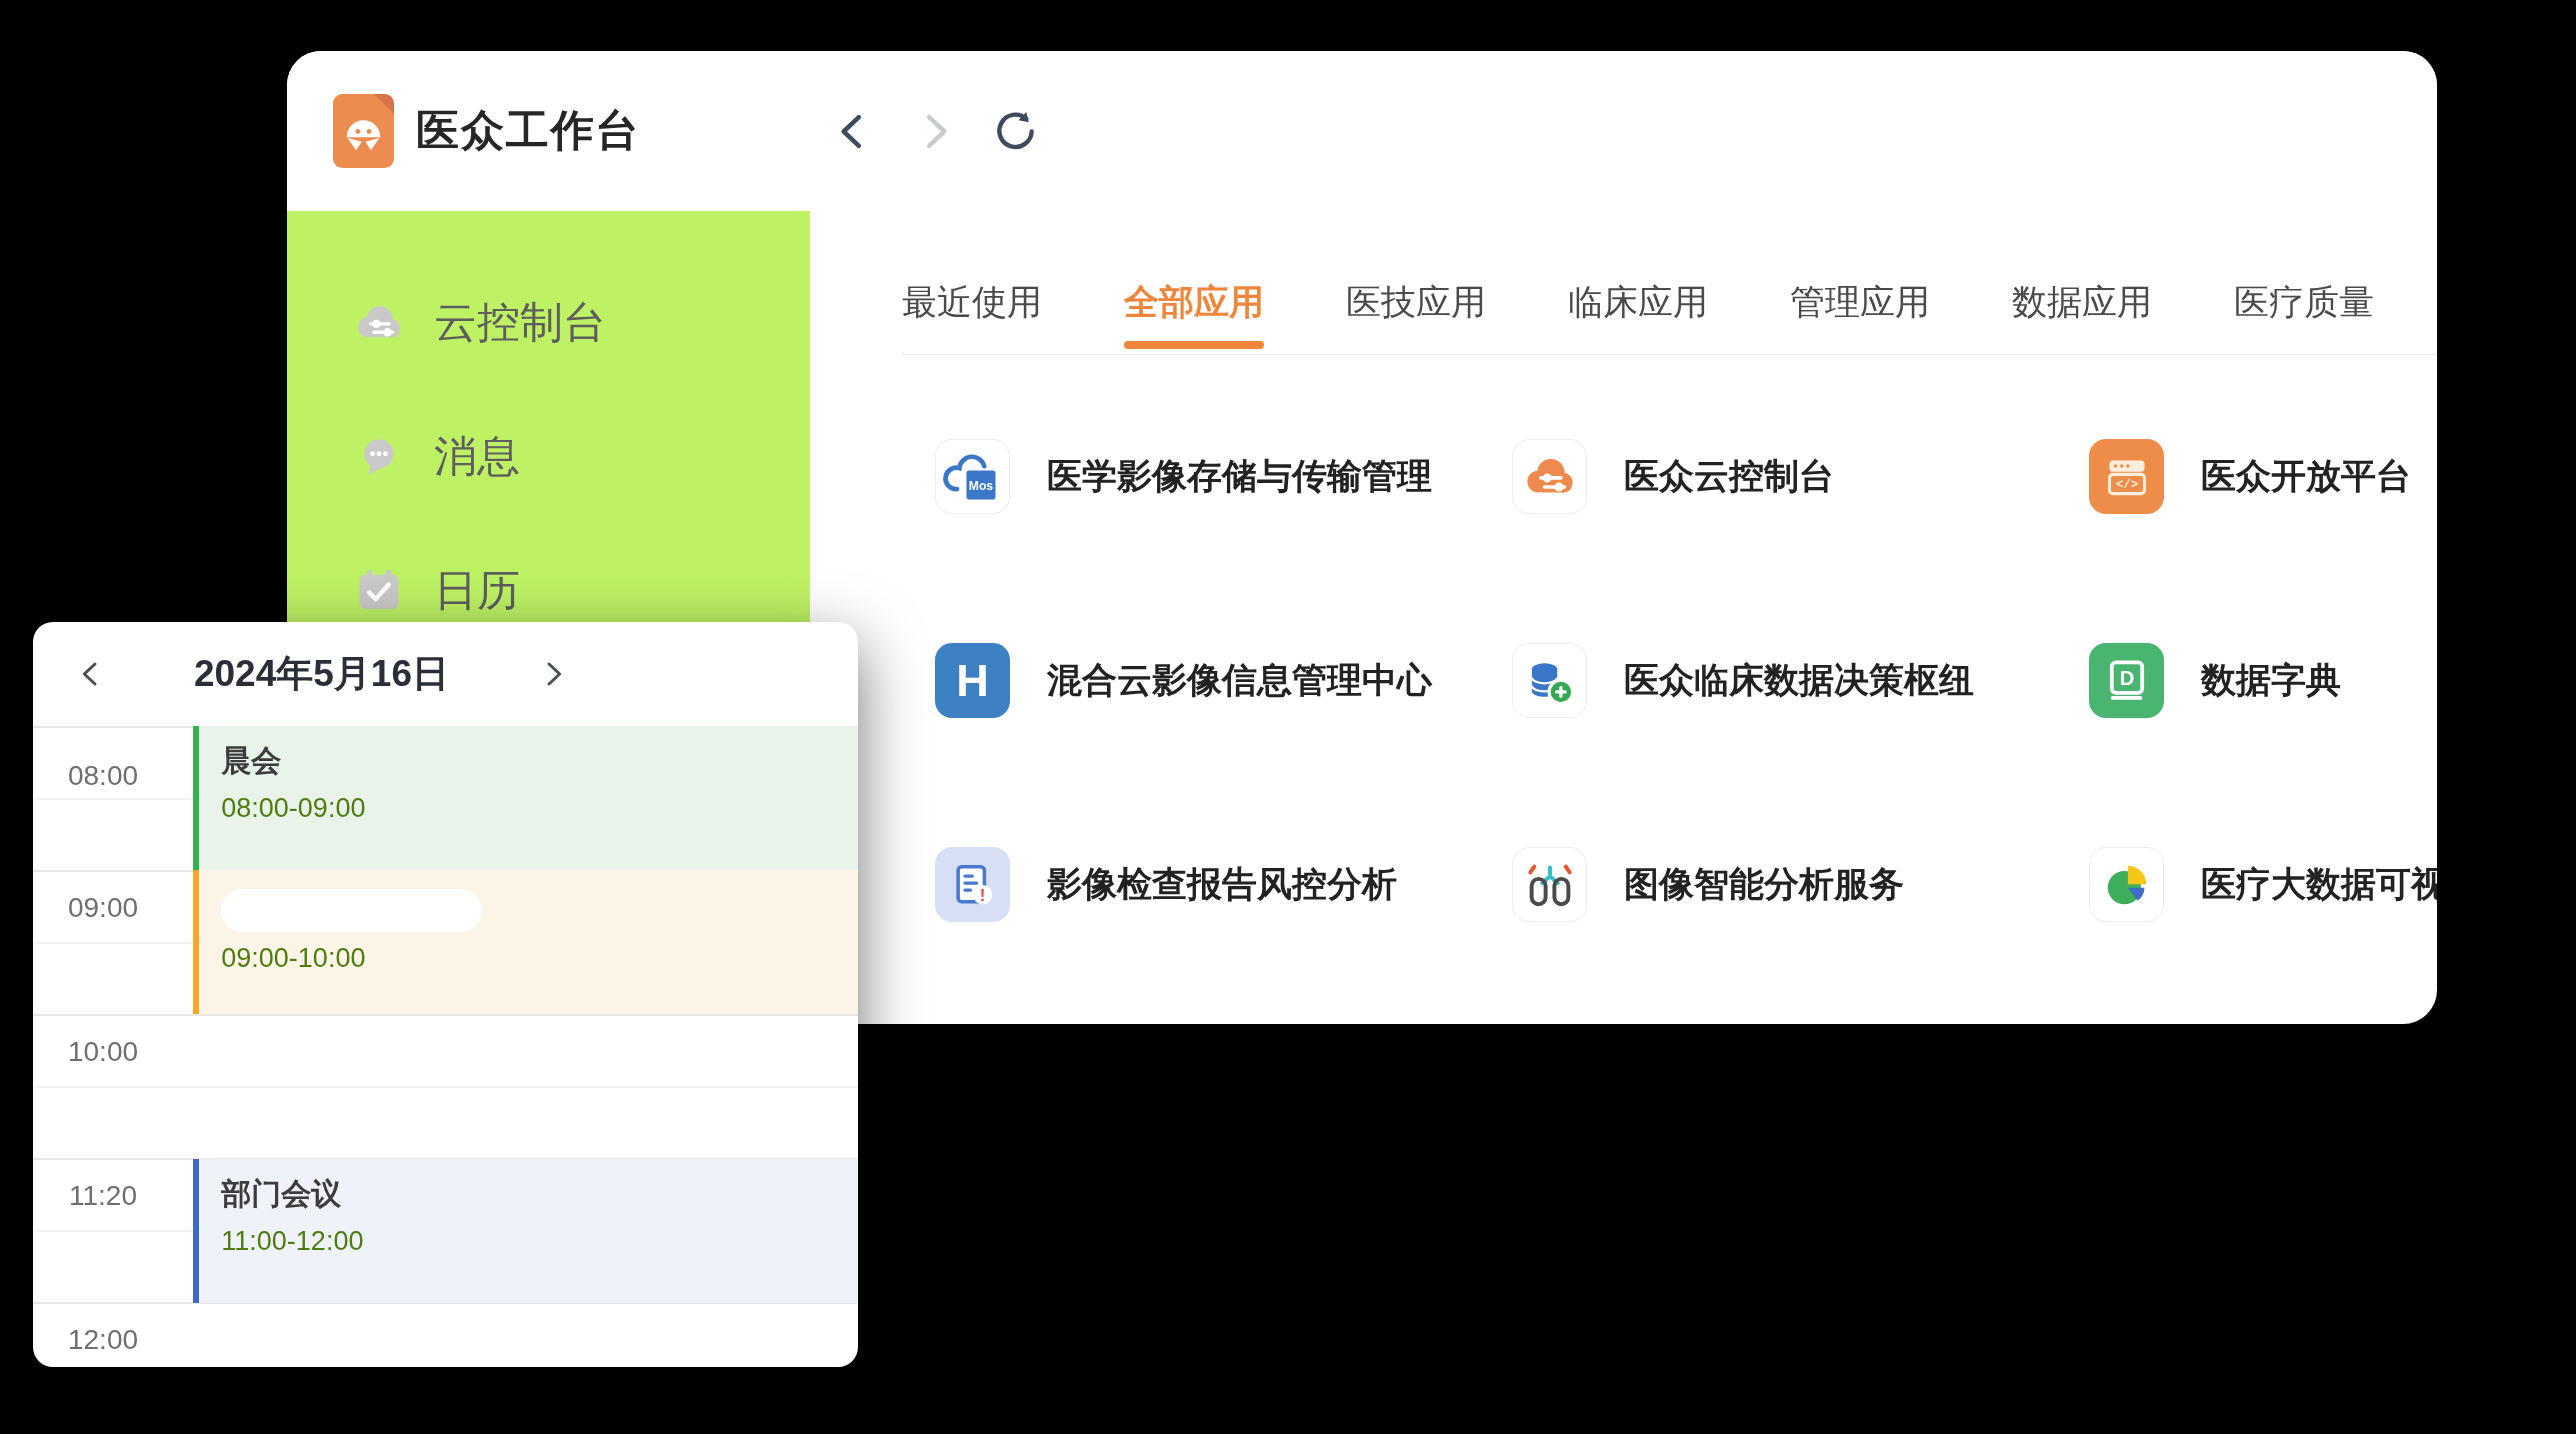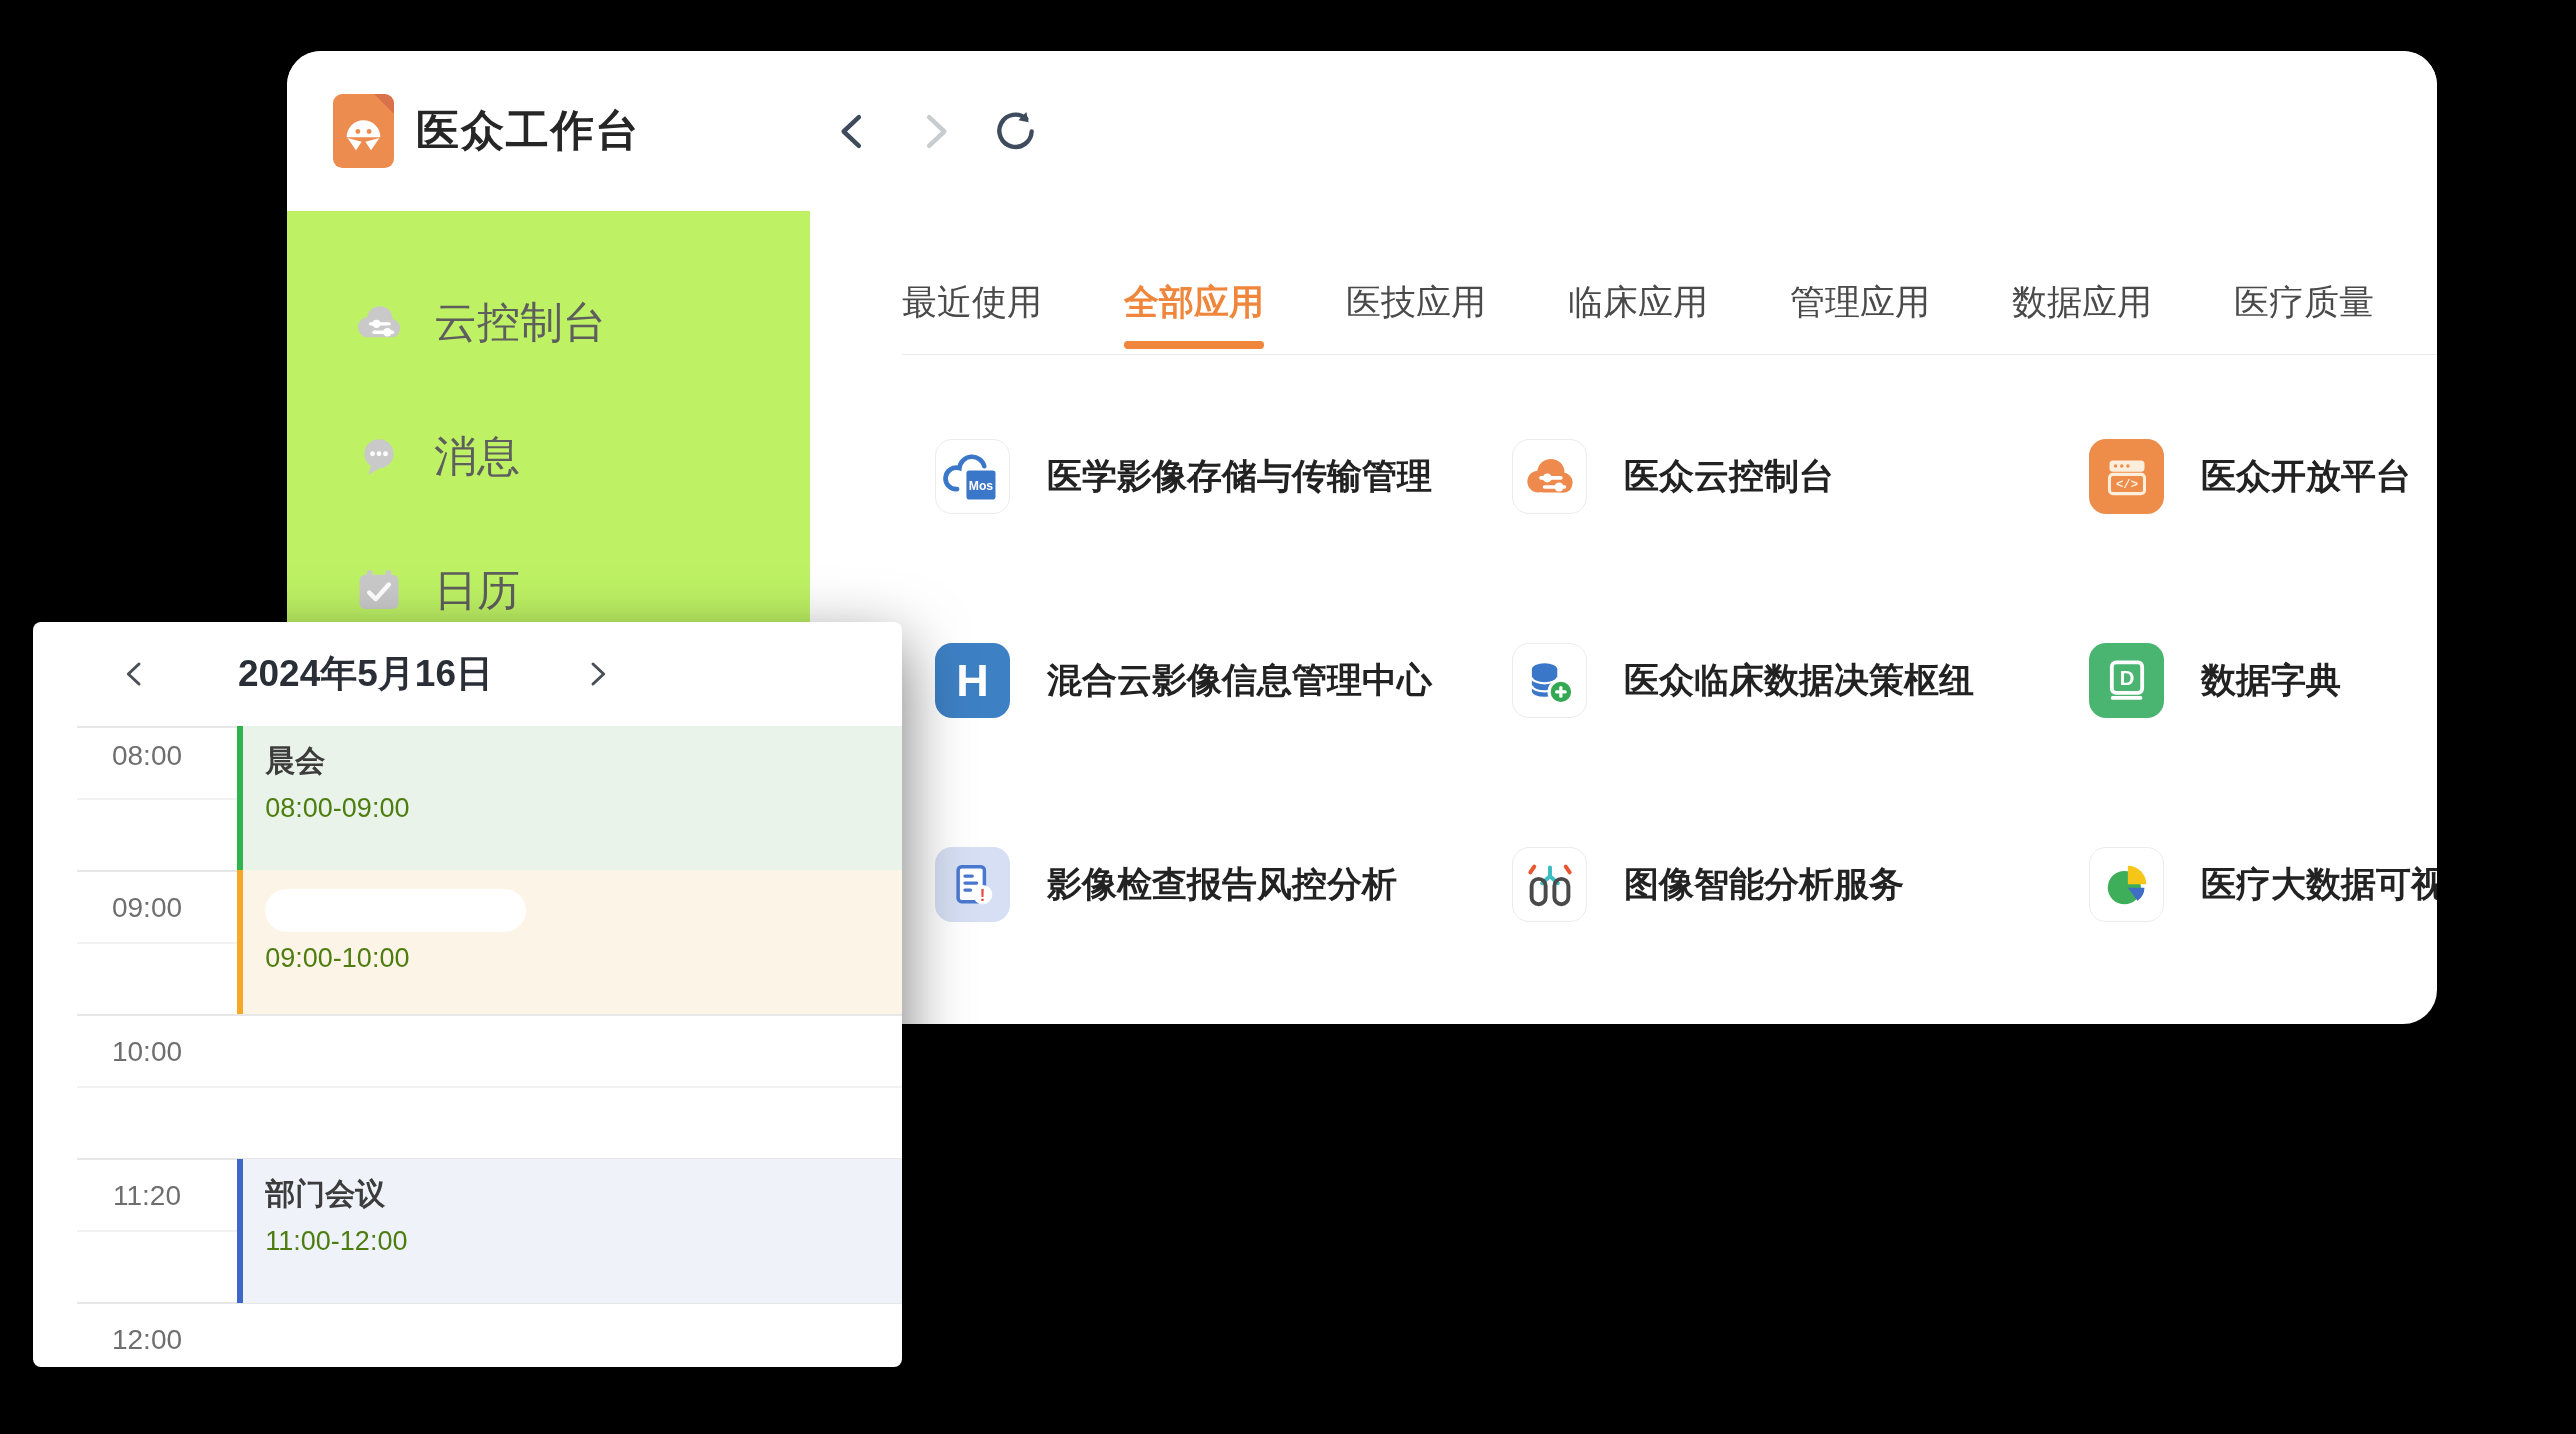--- a/index.html
+++ b/index.html
@@ -44,21 +44,21 @@
   .tile.white{background:#fff;border:1.9px solid #ECECEC;}
   .tile.orange{background:#EE8C4A;}
   .tile.blue{background:#3D80C4;}
   .tile.green{background:#49B570;}
   .tile.lav{background:#D7DFF4;}
   .app-label{margin-left:37px;font-size:35px;font-weight:600;color:#222;white-space:nowrap;}
   .hletter{color:#fff;font-size:45px;font-weight:700;}
 
   
   .calendar{position:absolute;left:33px;top:622px;width:825px;height:745px;background:#fff;
-            border-radius:8px;box-shadow:0 22.3px 65px rgba(0,0,0,.55);overflow:hidden;z-index:5;padding-left:44px;}
+            border-radius:20px;box-shadow:0 22.3px 65px rgba(0,0,0,.55);overflow:hidden;z-index:5;}
   .cal-header{height:104px;display:flex;align-items:center;padding:0 37px;box-sizing:border-box;}
   .cal-chevron{width:41px;height:41px;display:flex;align-items:center;justify-content:center;cursor:pointer;}
   .cal-date{width:421px;text-align:center;font-size:37px;font-weight:600;color:#2A2F37;}
   .cal-rows{position:relative;height:640px;
      background-image:
        repeating-linear-gradient(to bottom, #E7E7E7 0 1.9px, transparent 1.9px 144px),
        repeating-linear-gradient(to bottom, transparent 0 72px, #F2F2F2 72px 74px, transparent 74px 144px);}
   .tlabel{position:absolute;left:0;width:140px;text-align:center;font-size:28px;color:#6E6E6E;height:34px;line-height:34px;}
   .event{position:absolute;left:160px;right:0;height:144px;box-sizing:border-box;
          border-left:6.5px solid;padding:15px 0 0 22.3px;}
@@ -281,21 +281,21 @@
     </div>
     <div class="cal-date">2024年5月16日</div>
     <div class="cal-chevron">
       <svg width="32" height="32" viewBox="0 0 48 48">
         <polyline points="18,9 34,24 18,39" fill="none" stroke="#4A5056" stroke-width="4.5" stroke-linecap="round" stroke-linejoin="round"></polyline>
       </svg>
     </div>
   </div>
 
   <div class="cal-rows">
-    <div class="tlabel" style="top:13px">08:00</div>
+    <div class="tlabel" style="top:33px">08:00</div>
     <div class="tlabel" style="top:165px">09:00</div>
     <div class="tlabel" style="top:309px">10:00</div>
     <div class="tlabel" style="top:453px">11:20</div>
     <div class="tlabel" style="top:597px">12:00</div>
 
     <div class="event green">
       <div class="ev-title">晨会</div>
       <div class="ev-time">08:00-09:00</div>
     </div>
     <div class="event orange">

